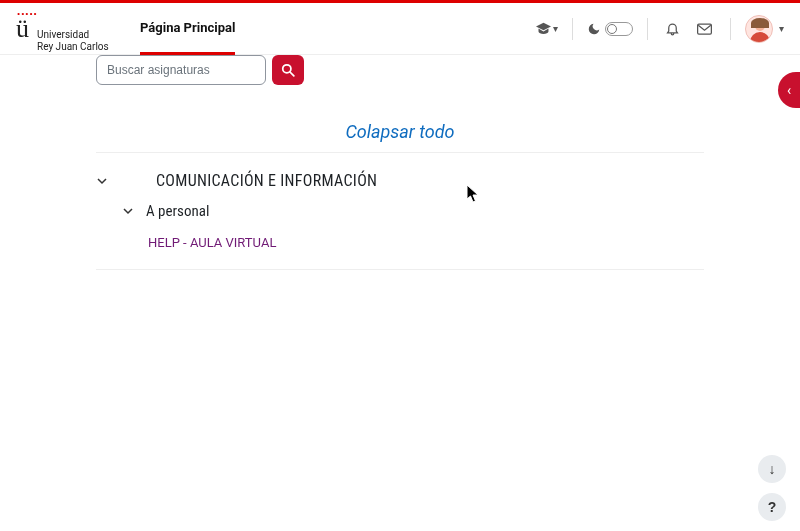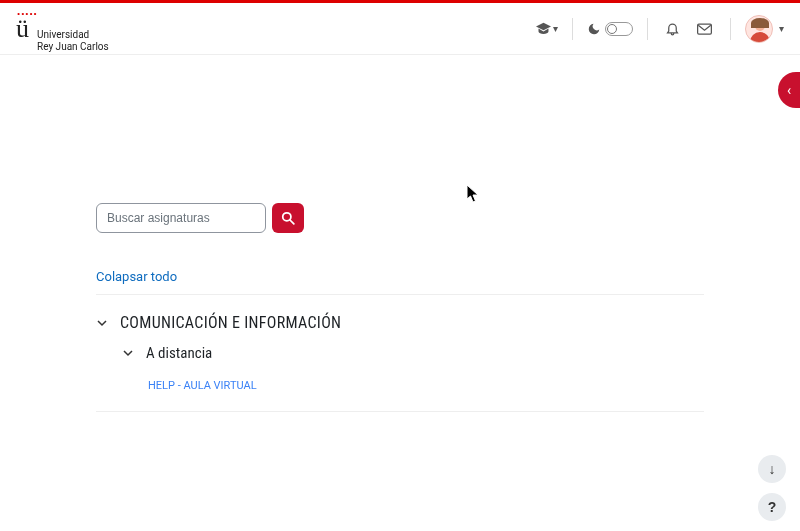--- a/index.html
+++ b/index.html
@@ -102,69 +102,70 @@
     border-radius: 50% 50% 0 0; background: #8a5a3a;
   }
 
   .main {
     padding: 0 96px;
     position: relative;
     height: calc(531px - 55px);
   }
 
   .search-row {
-    display: flex; gap: 6px; margin-top: 148px;
+    display: flex; gap: 6px; 
   }
   .search-input {
     width: 170px; height: 30px;
     border: 1px solid #8f959e; border-radius: 6px;
     padding: 0 10px; font-size: 12px; color: #333;
     outline: none;
   }
   .search-input::placeholder { color: #6a737b; }
   .search-btn {
     width: 32px; height: 30px;
     background: #c8102e; border: none; border-radius: 6px;
     display: flex; align-items: center; justify-content: center;
     cursor: pointer;
   }
 
   .collapse-row {
-    display: flex; justify-content: flex-start;
-    margin-top: 36px; font-size: 13px;
+    display: flex; justify-content: center;
+    margin-top: 36px; font-size: 18px; font-style: italic;
   }
   .collapse-link { color: #0f6cbf; cursor: pointer; }
 
   .tree {
     margin-top: 10px;
     border-top: 1px solid #eee;
     padding-top: 12px;
   }
   .tree-row {
     display: flex; align-items: center; gap: 10px;
     padding: 6px 0; cursor: pointer;
   }
   .tree-row .chev {
     width: 14px; text-align: center; color: #333;
   }
   .tree-title-1 {
     font-family: "Arial Narrow", "Roboto Condensed", sans-serif;
     font-size: 16px; letter-spacing: 0.3px; text-transform: uppercase;
     color: #1d2125;
+    margin-left: 36px;
   }
   .tree-children { padding-left: 26px; }
   .tree-title-2 {
     font-family: "Arial Narrow", "Roboto Condensed", sans-serif;
     font-size: 15px; color: #1d2125;
   }
   .tree-leaf {
     padding: 6px 0 6px 26px;
   }
   .tree-link {
-    font-size: 11px; color: #3b82f6; cursor: pointer;
+    font-size: 13px; color: #701a75; cursor: pointer;
   }
   .tree-divider {
     border-top: 1px solid #eee; margin-top: 12px;
   }
 
   
   .side-tab {
     position: absolute; right: 0; top: 72px;
     width: 22px; height: 36px;
     background: #c8102e; color: #fff;
@@ -205,20 +206,23 @@
       <span class="dots">•••••</span>
       ü
     </div>
     <div class="brand-text">
       <div>Universidad</div>
       <div>Rey Juan Carlos</div>
     </div>
   </div>
 
   <div class="nav-links">
+    <div class="nav-link active">
+      <span>Página Principal</span>
+    </div>
   </div>
 
   <div class="nav-spacer"></div>
 
   <div class="nav-right">
     <div class="icon-btn">
       <svg width="16" height="14" viewBox="0 0 24 20">
         <path fill="#555" d="M12 0 L24 6 L12 12 L0 6 Z"></path>
         <path fill="#555" d="M4 9 v5 c0 2 4 4 8 4 s8-2 8-4 V9 L12 14 Z"></path>
       </svg>
@@ -294,21 +298,21 @@
     </div>
 
     <div class="tree-children">
 
       <div class="tree-row">
         <span class="chev">
           <svg width="12" height="12" viewBox="0 0 24 24">
               <path d="M4 8 L12 16 L20 8" fill="none" stroke="#333" stroke-width="3"></path>
             </svg>
         </span>
-        <span class="tree-title-2">A distancia</span>
+        <span class="tree-title-2">A personal</span>
       </div>
 
       <div class="tree-leaf">
         <span class="tree-link">HELP - AULA VIRTUAL</span>
       </div>
 
     </div>
 
     <div class="tree-divider"></div>
   </div>

